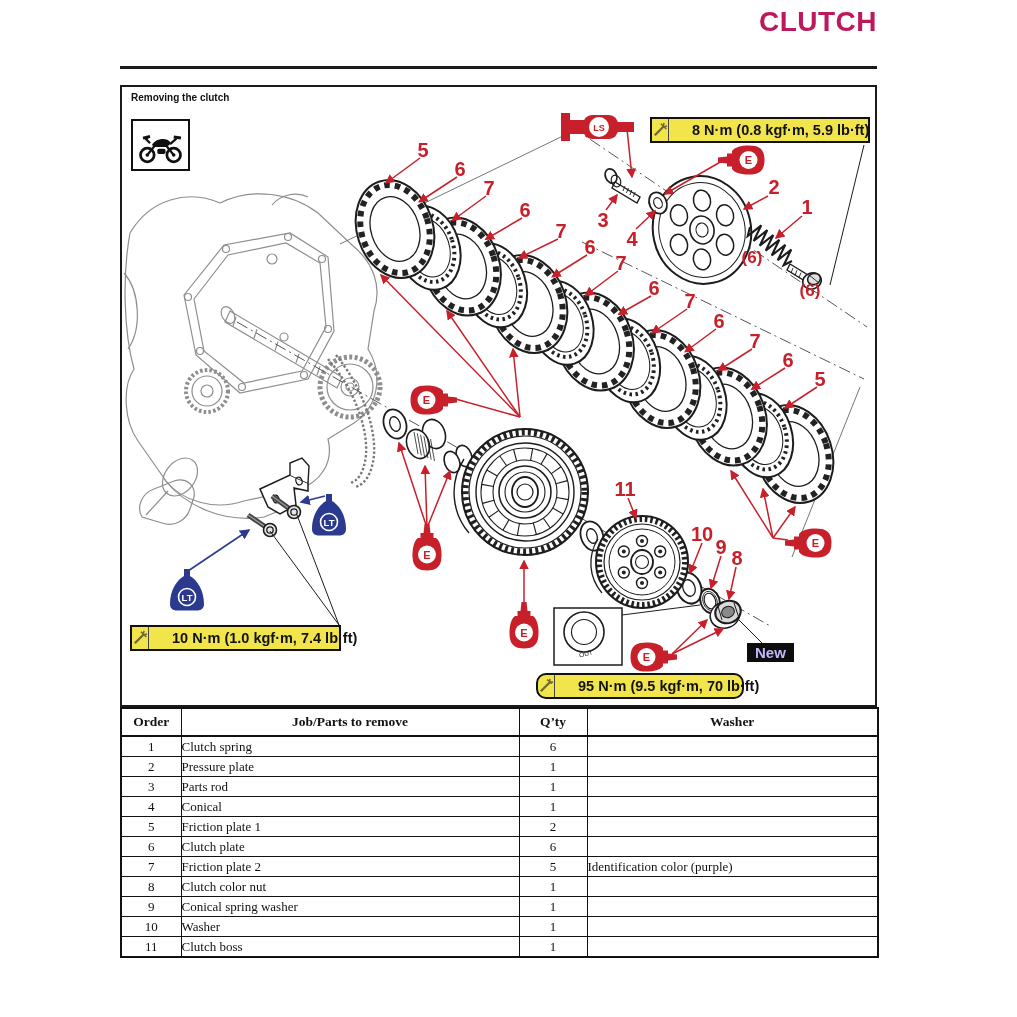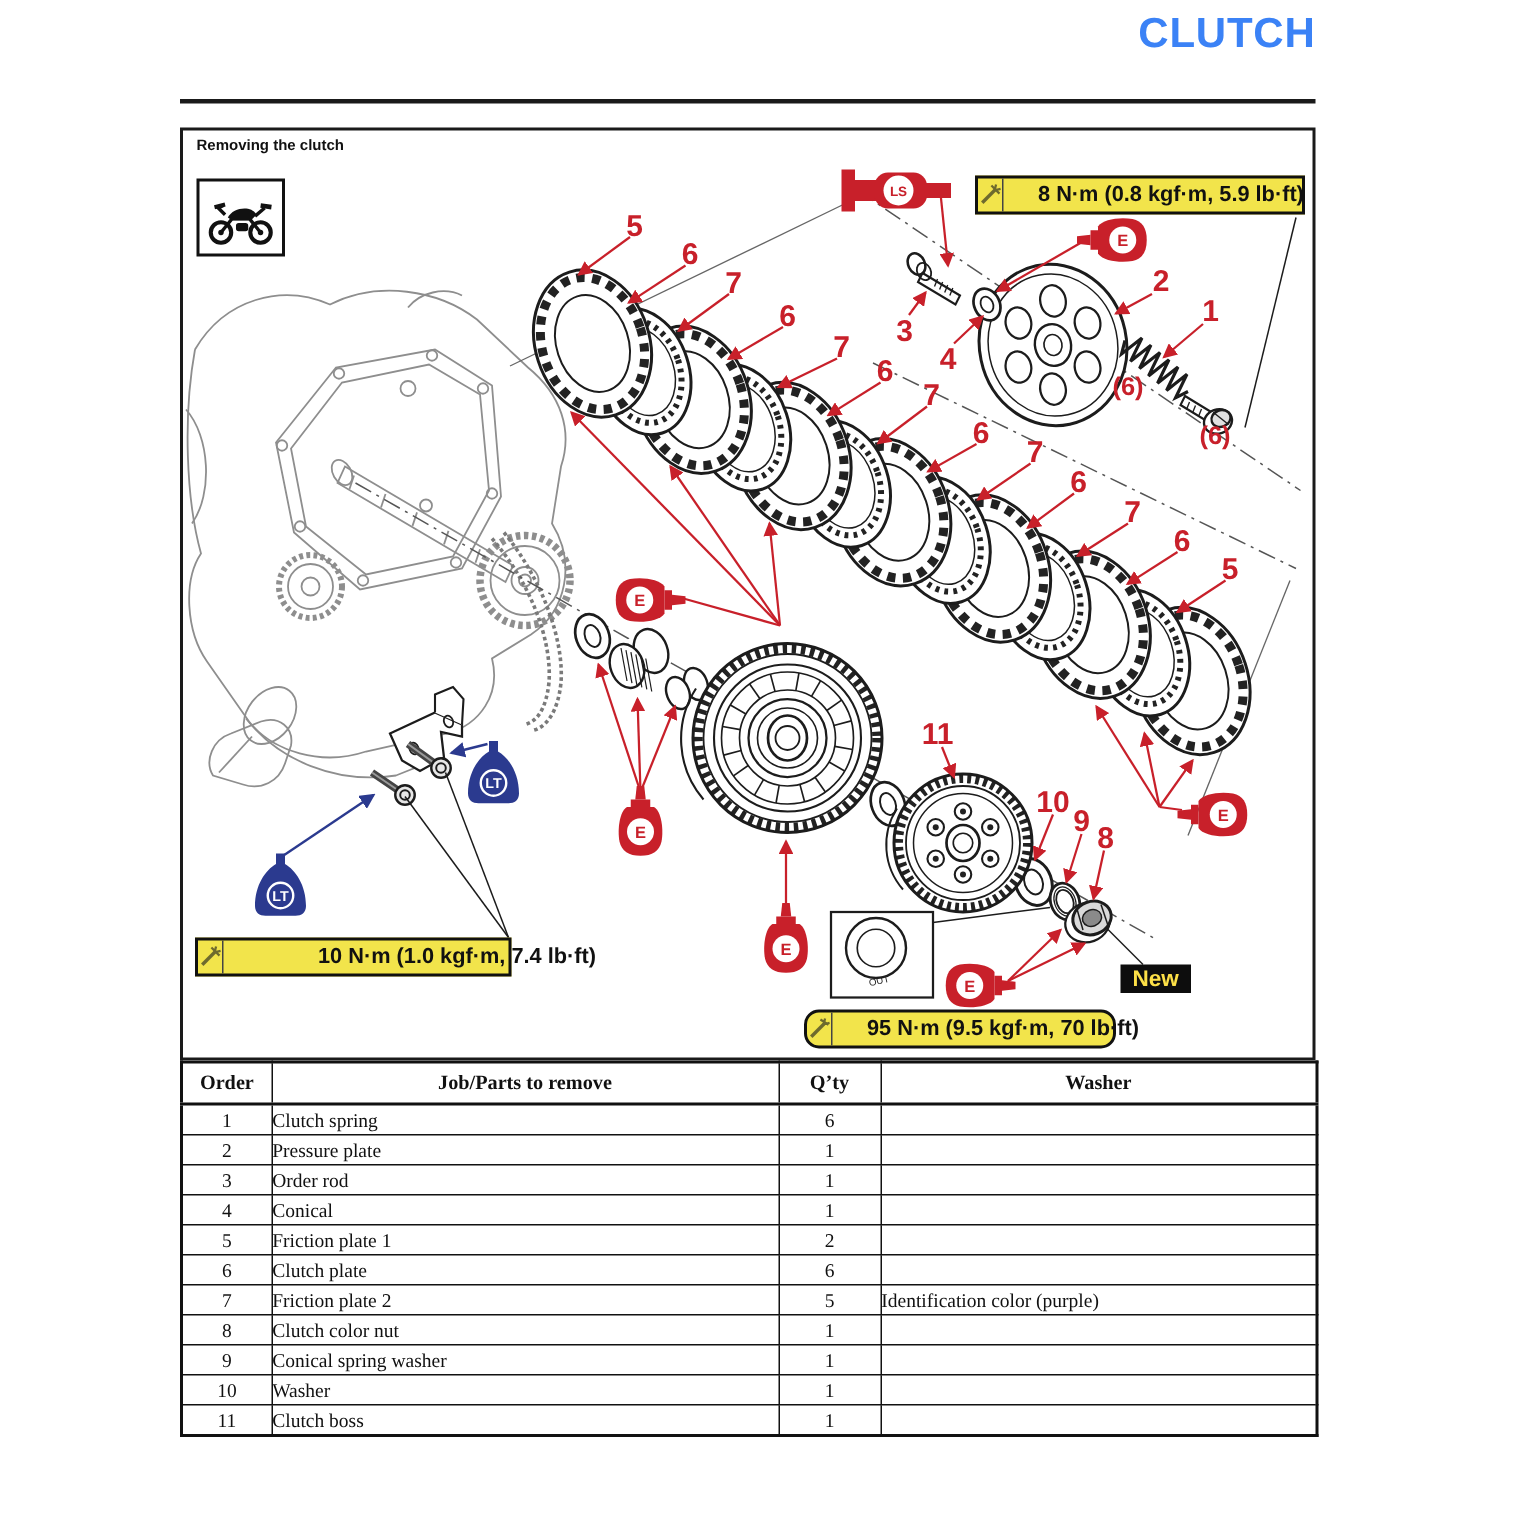--- a/index.html
+++ b/index.html
@@ -1,34 +1,34 @@
 <!DOCTYPE html>
 <html><head>
 <meta charset="utf-8">
 <style>
   html,body{margin:0;padding:0;background:#ffffff;}
   .page{position:relative;width:1017px;height:1017px;background:#fff;
         font-family:"Liberation Sans",sans-serif;color:#111;overflow:hidden;}
   .title{position:absolute;top:6px;left:0;width:877px;text-align:right;
-         font-size:28px;font-weight:bold;letter-spacing:.5px;color:#3b82f6;}
+         font-size:28px;font-weight:bold;letter-spacing:.5px;color:#be185d;}
   .rule{position:absolute;left:120px;top:66px;width:757px;height:3px;background:#1a1a1a;}
   .diagram{position:absolute;left:120px;top:85px;width:753px;height:618px;border:2px solid #1a1a1a;}
   #fig{position:absolute;left:0;top:0;width:753px;height:618px;font-family:"Liberation Sans",sans-serif;}
   .dhead{position:absolute;left:9px;top:5px;font-size:10px;font-weight:bold;}
   .motobox{position:absolute;left:9px;top:32px;width:55px;height:48px;border:2px solid #111;
            display:flex;align-items:center;justify-content:center;background:#fff;}
   .tq{position:absolute;display:flex;align-items:center;background:#f2e44b;border:2px solid #111;
       height:26px;font-weight:bold;font-size:14.5px;box-sizing:border-box;white-space:nowrap;}
   .tq-ic{width:25px;align-self:stretch;display:flex;align-items:center;justify-content:center;
          border-right:1.5px solid #444;margin-right:7px;}
   .tq-tx{padding-right:8px;margin-left:16px;}
   #t8{left:528px;top:30px;width:220px;}
-  #t10{left:8px;top:538px;width:211px;gap:40px;}
+  #t10{left:8px;top:538px;width:211px;}
   #t95{left:414px;top:586px;width:208px;border-radius:10px;}
-  .newbox{position:absolute;left:625px;top:556px;background:#0d0d0d;color:#fde047;
+  .newbox{position:absolute;left:625px;top:556px;background:#0d0d0d;color:#c4b5fd;
           font-weight:bold;font-size:15px;padding:1px 8px;}
   table.parts{position:absolute;left:120px;top:707px;width:757px;border-collapse:collapse;
         table-layout:fixed;font-size:13px;background:#fff;border:2px solid #111;}
   table.parts th,table.parts td{border:1.5px solid #111;overflow:hidden;white-space:nowrap;font-family:Liberation Serif, serif;}
   table.parts thead th{border-bottom:2.5px solid #111;font-weight:bold;font-size:13.5px;
         height:24px;text-align:center;}
   table.parts td{height:19px;padding:0;}
   td.c{text-align:center;}
   td.l{padding-left:8px;text-align:left;}
 </style>
@@ -515,21 +515,21 @@
           <td class="l"></td>
         </tr>
         <tr>
           <td class="c">2</td>
           <td class="l">Pressure plate</td>
           <td class="c">1</td>
           <td class="l"></td>
         </tr>
         <tr>
           <td class="c">3</td>
-          <td class="l">Order rod</td>
+          <td class="l">Parts rod</td>
           <td class="c">1</td>
           <td class="l"></td>
         </tr>
         <tr>
           <td class="c">4</td>
           <td class="l">Conical</td>
           <td class="c">1</td>
           <td class="l"></td>
         </tr>
         <tr>

